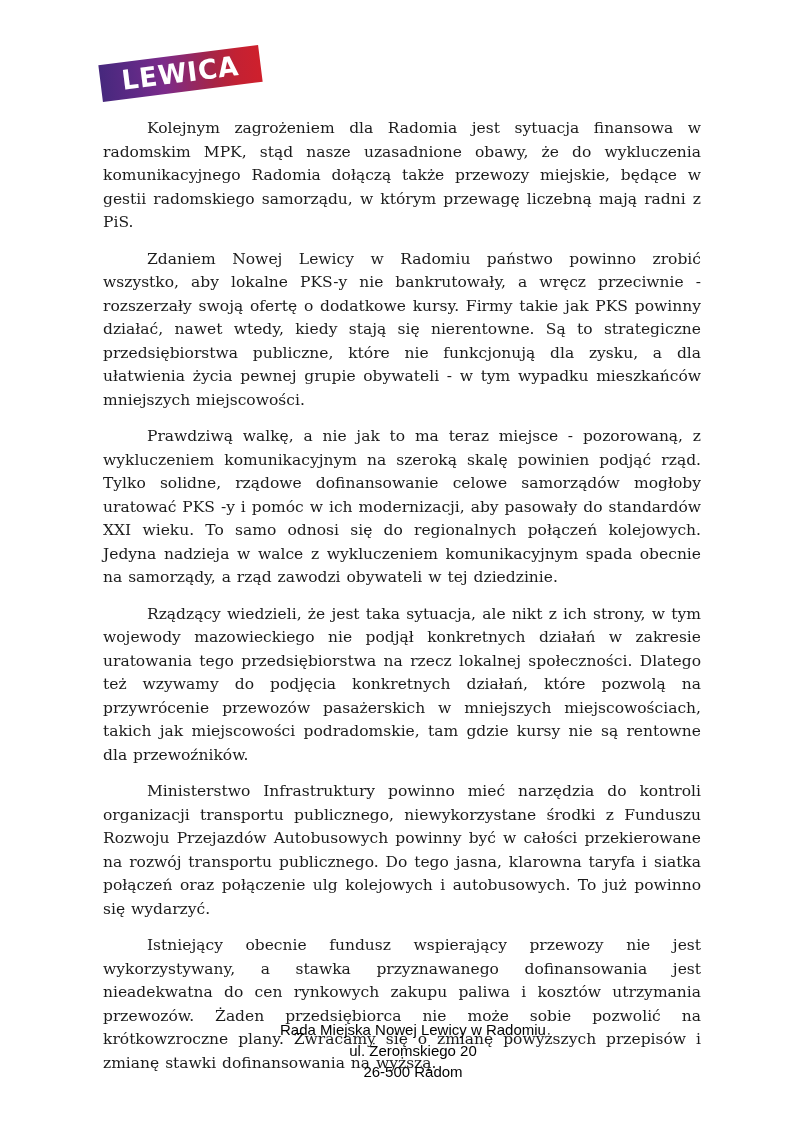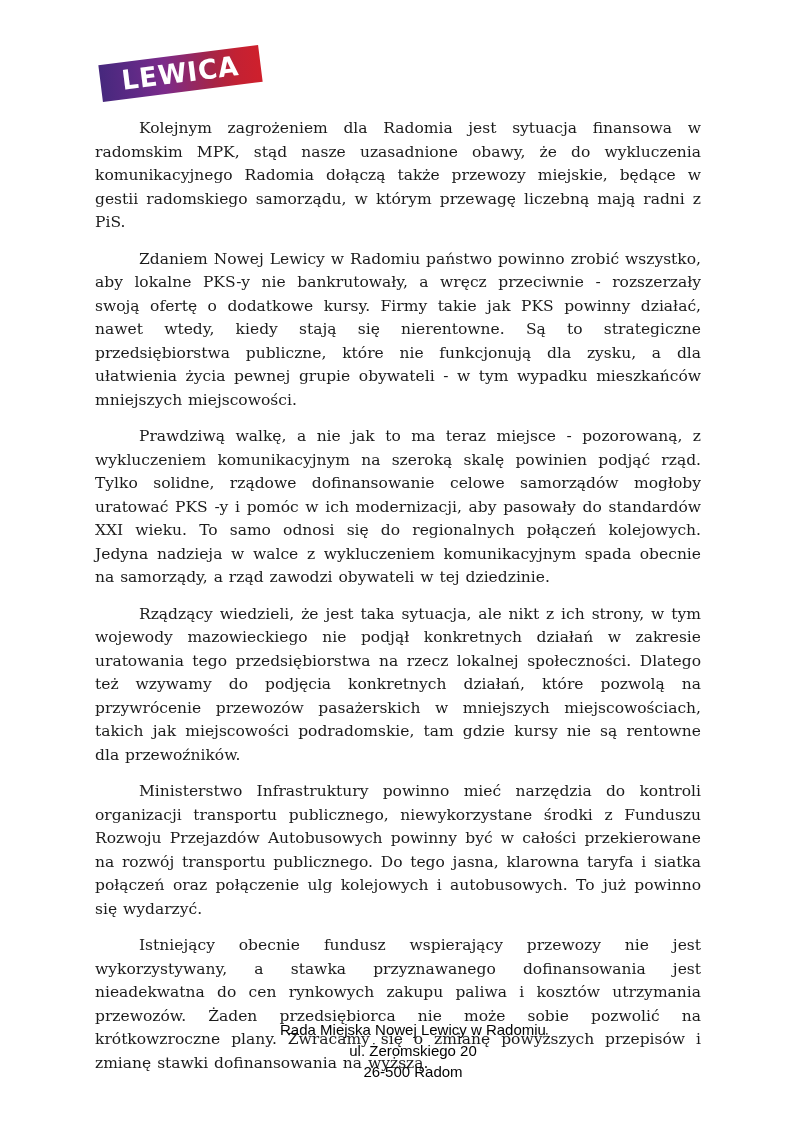--- a/index.html
+++ b/index.html
@@ -42,21 +42,21 @@
   }
   
   .content {
     position: absolute;
     left: 95px;
     top: 117px;
     width: 606px;
     color: #1b1b1b;
   }
   .para {
-    margin: 0 0 13px 0;
+    margin: 0 0 13px 8px;
     font-size: 15.5px;
     line-height: 23.5px;
     text-align: justify;
     text-align-last: left;
     text-indent: 44px;
     word-spacing: 1px;
   }
   
   .signature {
     margin-top: 44px;

